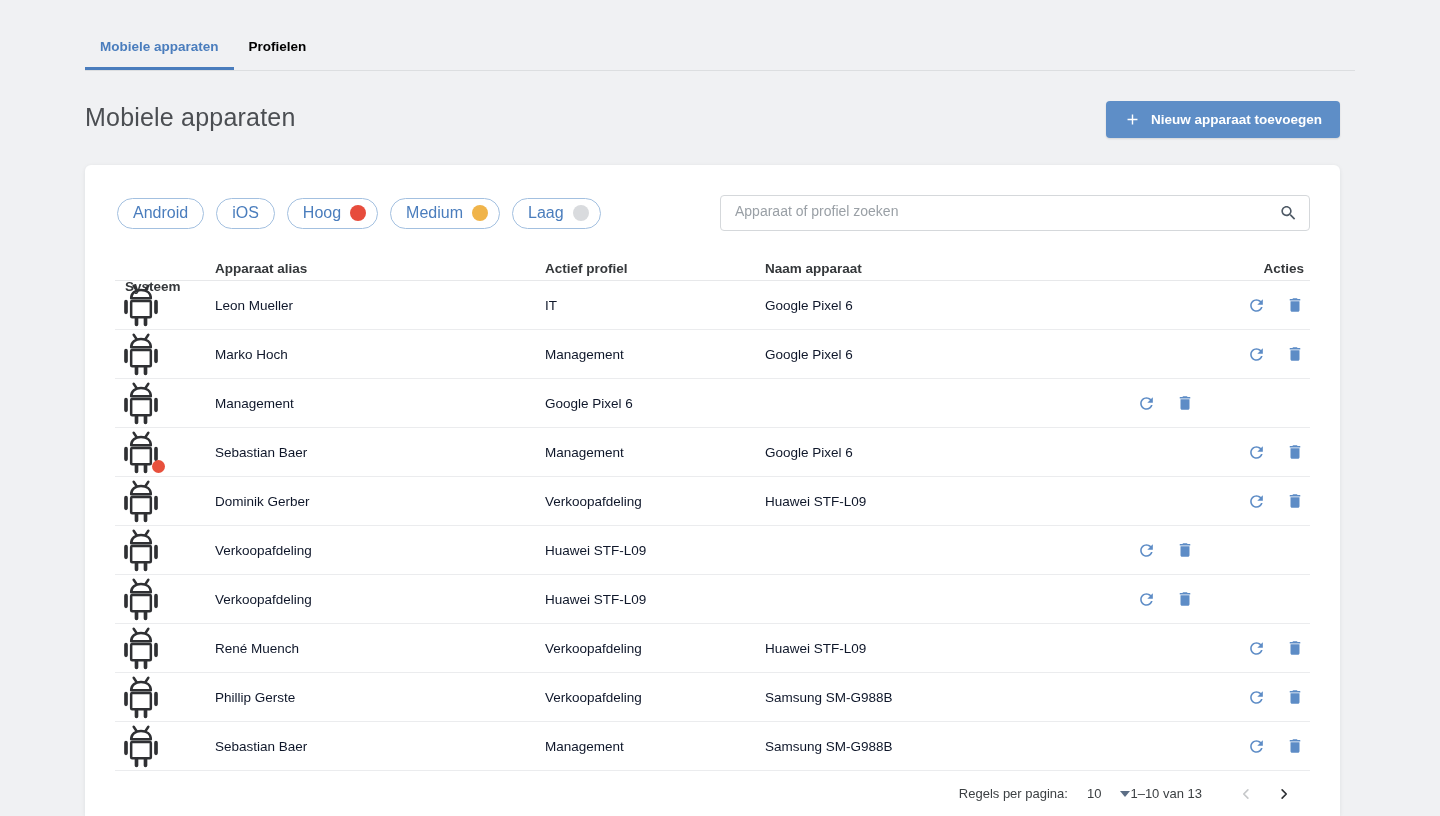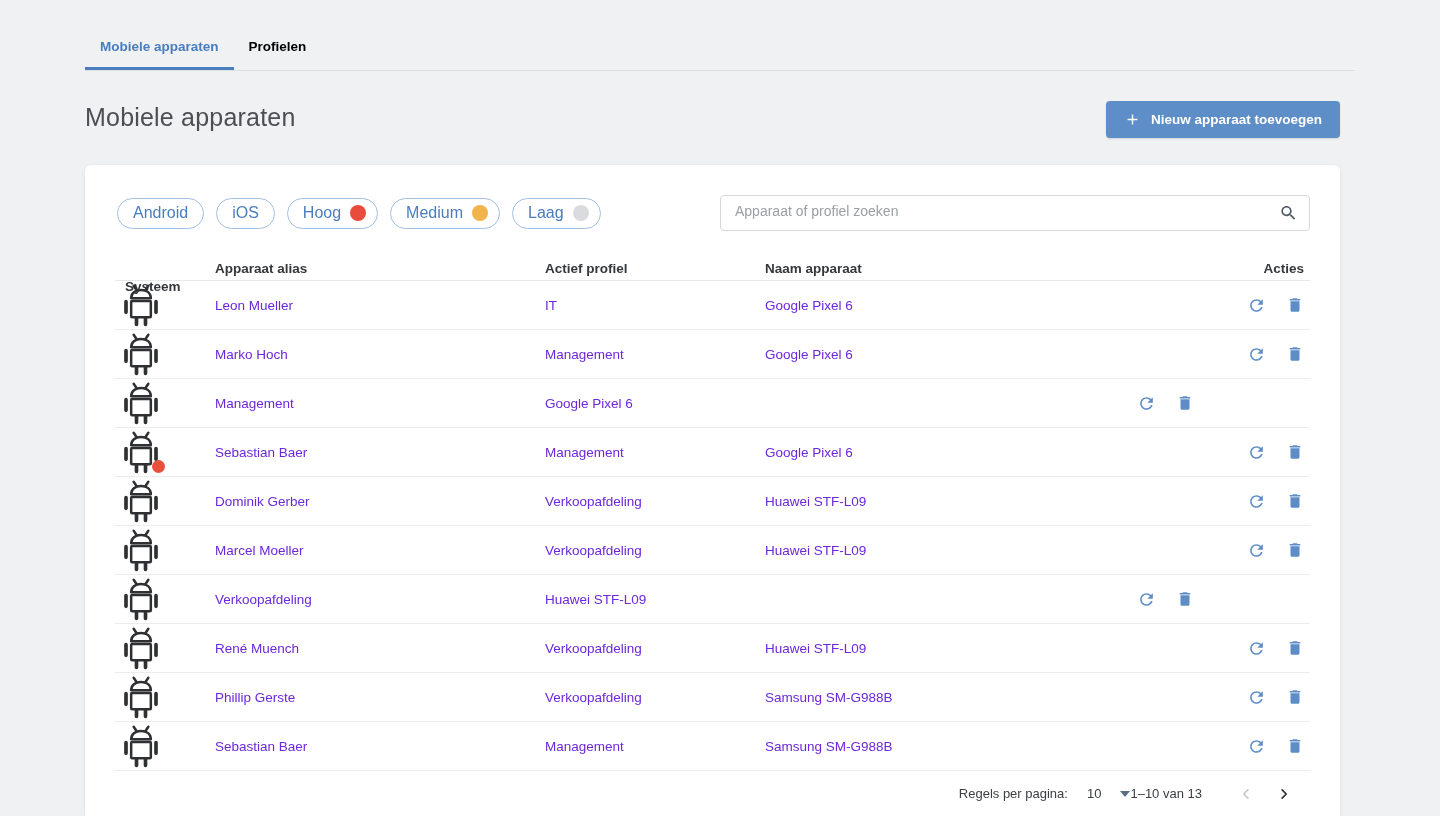--- a/index.html
+++ b/index.html
@@ -94,21 +94,21 @@
   .thead {
     height: 38px;
     border-bottom: 1px solid #e7e8ea;
     font-size: 13.5px; font-weight: 700; color: #35383b;
   }
   .thead .c1 { padding-left: 10px; margin-top: 36px; }
   .thead .c-actions { text-align: right; padding-right: 6px; }
   .row {
     height: 49px;
     border-bottom: 1px solid #ebecee;
-    font-size: 13.5px; color: #6d28d9;
+    font-size: 13.5px; color: #0f172a;
   }
   .row .c1 { padding-left: 6px; }
   .android-wrap { position: relative; width: 40px; height: 44px; display: flex; }
   .alert-badge {
     position: absolute; right: -4px; bottom: 1px;
     width: 13px; height: 13px; border-radius: 50%;
     background: #e8503c;
   }
   .actions { display: flex; justify-content: flex-end; gap: 20px; padding-right: 6px; }
   .icon-btn {
@@ -367,21 +367,20 @@
             <span class="android-wrap">
               <svg width="40" height="44" viewBox="0 0 24 26" fill="none">
     <path d="M7.6 1.5 L9.4 4.1 M16.4 1.5 L14.6 4.1" stroke="#2f3033" stroke-width="1.5" stroke-linecap="round"></path>
     <path d="M6.1 8.9 C6.1 5.9 8.5 4 12 4 C15.5 4 17.9 5.9 17.9 8.9 Z" stroke="#2f3033" stroke-width="1.5" stroke-linejoin="round"></path>
     <rect x="6.1" y="10.6" width="11.8" height="9.8" rx="0.6" stroke="#2f3033" stroke-width="1.5"></rect>
     <path d="M3 11 V17.4 M21 11 V17.4" stroke="#2f3033" stroke-width="2.2" stroke-linecap="round"></path>
     <path d="M9.3 20.9 V24.7 M14.7 20.9 V24.7" stroke="#2f3033" stroke-width="2.2" stroke-linecap="round"></path>
   </svg>
             </span>
           </div>
-          <div>Marcel Moeller</div>
           <div>Verkoopafdeling</div>
           <div>Huawei STF-L09</div>
           <div class="actions">
             <button class="icon-btn">
               <span style="display: flex;">
                 <svg width="19" height="19" viewBox="0 0 24 24">
                   <path d="M17.65 6.35C16.2 4.9 14.21 4 12 4c-4.42 0-7.99 3.58-8 8s3.57 8 7.99 8c3.73 0 6.84-2.55 7.73-6h-2.08c-.82 2.33-3.04 4-5.65 4-3.31 0-6-2.69-6-6s2.69-6 6-6c1.66 0 3.14.69 4.22 1.78L13 11h7V4l-2.35 2.35z" fill="#5d8cc6"></path>
                 </svg>
               </span>
             </button>

